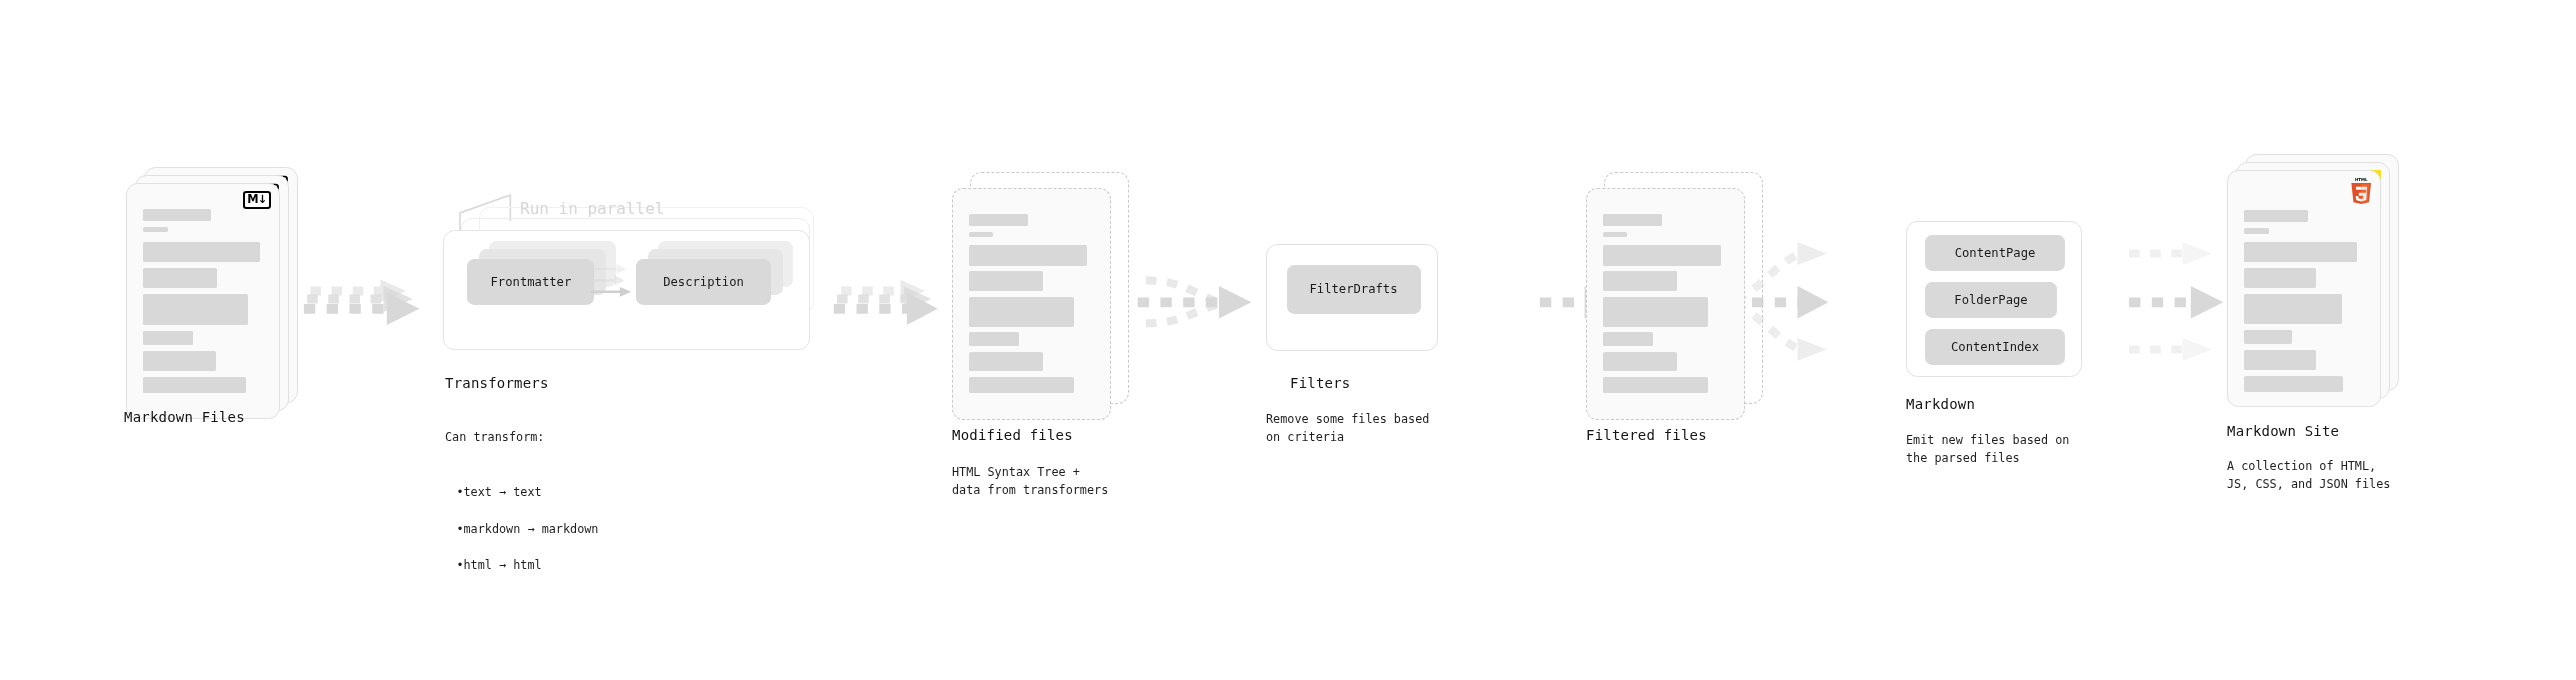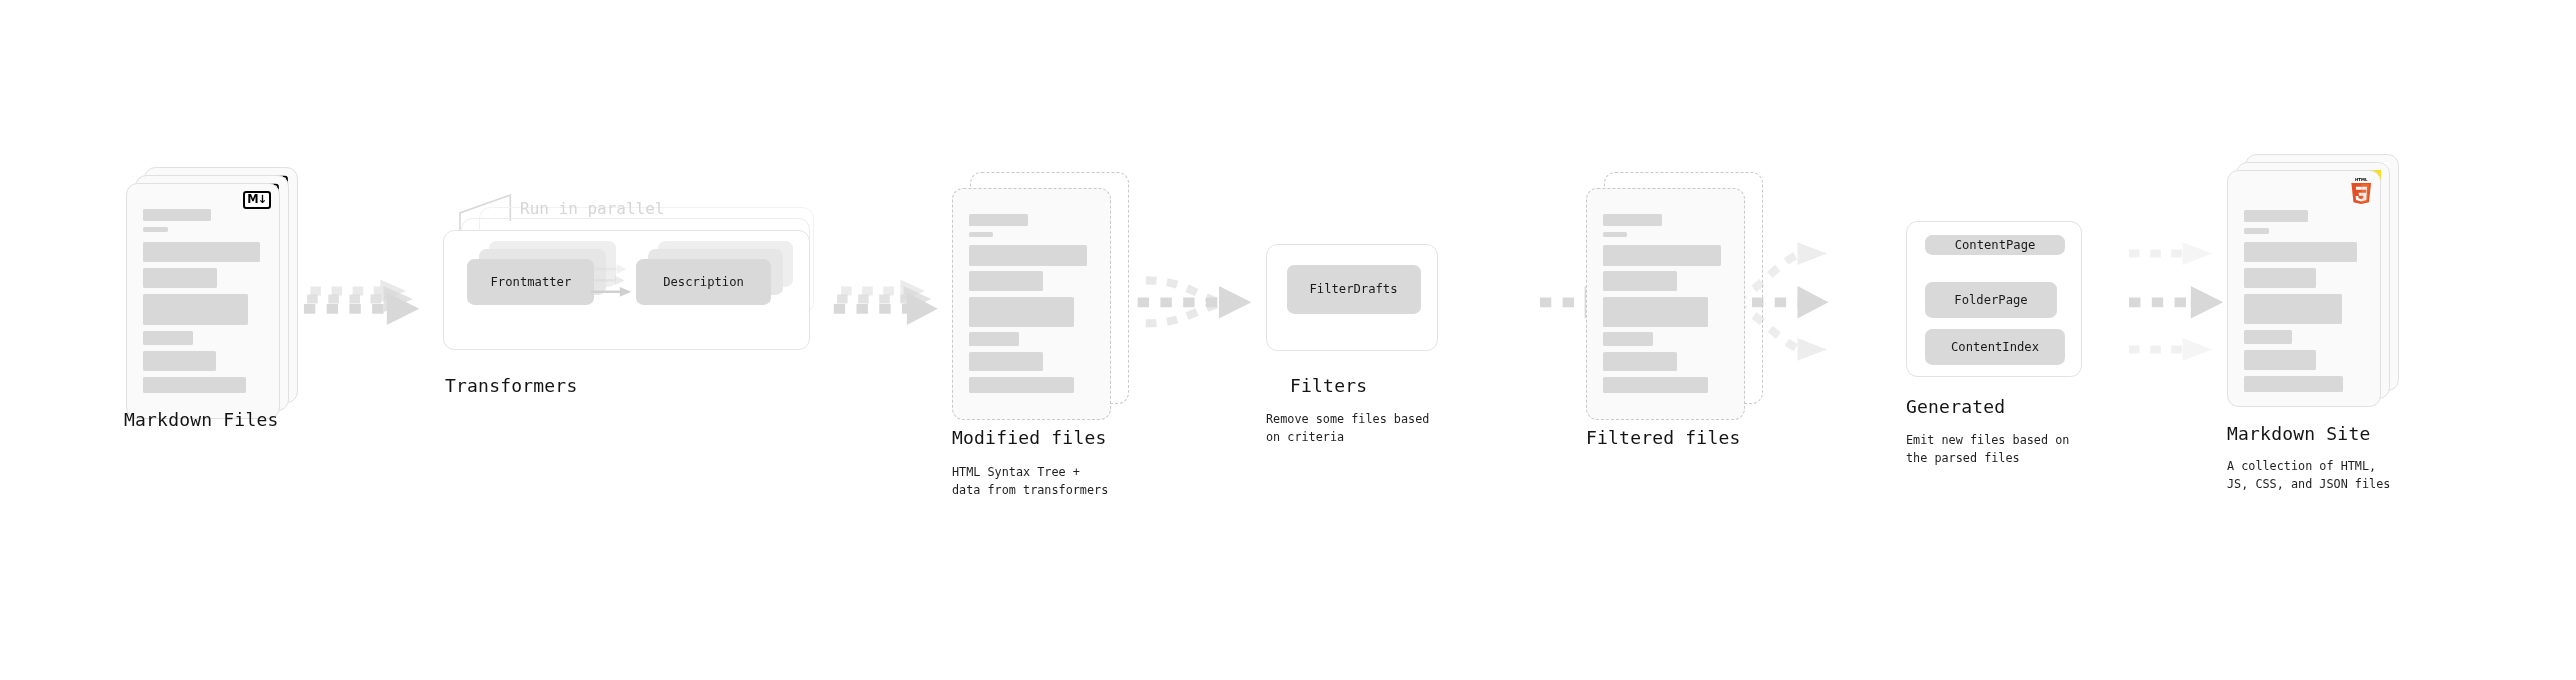--- a/index.html
+++ b/index.html
@@ -126,21 +126,21 @@
     align-items: center;
     justify-content: center;
     font-size: 12.2px;
     color: #1a1a1a;
     white-space: nowrap;
   }
 
   
   .title {
     position: absolute;
-    font-size: 18px;
+    font-size: 14px;
     letter-spacing: 0.2px;
     color: #141414;
     white-space: nowrap;
   }
   .caption {
     position: absolute;
     font-size: 11.8px;
     line-height: 1.55;
     color: #1f1f1f;
     white-space: pre-line;
@@ -296,20 +296,28 @@
         <line x1="2" y1="44" x2="40" y2="44" stroke="#cfcfcf" stroke-width="3"></line>
         <polygon points="38,38 52,44 38,50" fill="#cfcfcf"></polygon>
       </g>
     </svg>
   </div>
 
   <div class="parallel-label" style="left:520px; top:199px;">Run in parallel</div>
 
   <div class="title" style="left:445px; top:375px;">Transformers</div>
 
+  <div class="caption" style="left:445px; top:410px;">
+    <div>Can transform:</div>
+    <ul>
+      <li>text → text</li>
+      <li>markdown → markdown</li>
+      <li>html → html</li>
+    </ul>
+  </div>
 
   <div class="node" style="left:952px; top:172px;">
     <div class="cardstack" style="width:179px; height:260px;">
       <div class="card dashed back2" style="width:159px; height:232px; background:transparent;"></div>
       <div class="card dashed front" style="width:159px; height:232px; left:0px; top:16.3px;">
         <div class="card-lines">
           <div class="ln" style="width:47%; height:12.2px;"></div>
           <div class="ln" style="width:19%; height:5.7px;"></div>
           <div class="ln" style="width:95%; height:20.3px; margin-top:8.1px;"></div>
           <div class="ln" style="width:59%; height:19.5px;"></div>
@@ -348,26 +356,26 @@
           <div class="ln" style="width:59%; height:19.5px;"></div>
           <div class="ln" style="width:84%; height:16.3px;"></div>
         </div>
       </div>
     </div>
   </div>
   <div class="title" style="left:1586px; top:427px;">Filtered files</div>
 
   <div class="node" style="left:1906px; top:221px;">
     <div class="groupbox" style="left:0; top:0; width:176px; height:156px;">
-      <div class="chip" style="left:18px; top:13px; width:140px; height:20px;">ContentPage</div>
+      <div class="chip" style="left:18px; top:13px; width:140px; height:36px;">ContentPage</div>
       <div class="chip" style="left:18px; top:60px; width:132px; height:36px;">FolderPage</div>
       <div class="chip" style="left:18px; top:107px; width:140px; height:36px;">ContentIndex</div>
     </div>
   </div>
-  <div class="title" style="left:1906px; top:396px;">Generated</div>
+  <div class="title" style="left:1906px; top:396px;">Markdown</div>
   <div class="caption" style="left:1906px; top:431px;">Emit new files based on
 the parsed files</div>
 
   <div class="node" style="left:2227px; top:154px;">
     <div class="cardstack" style="width:175px; height:268px;">
 
       <div class="card back2" style="width:154px; height:237px;">
         <div class="css-badge">CSS</div>
       </div>
 

